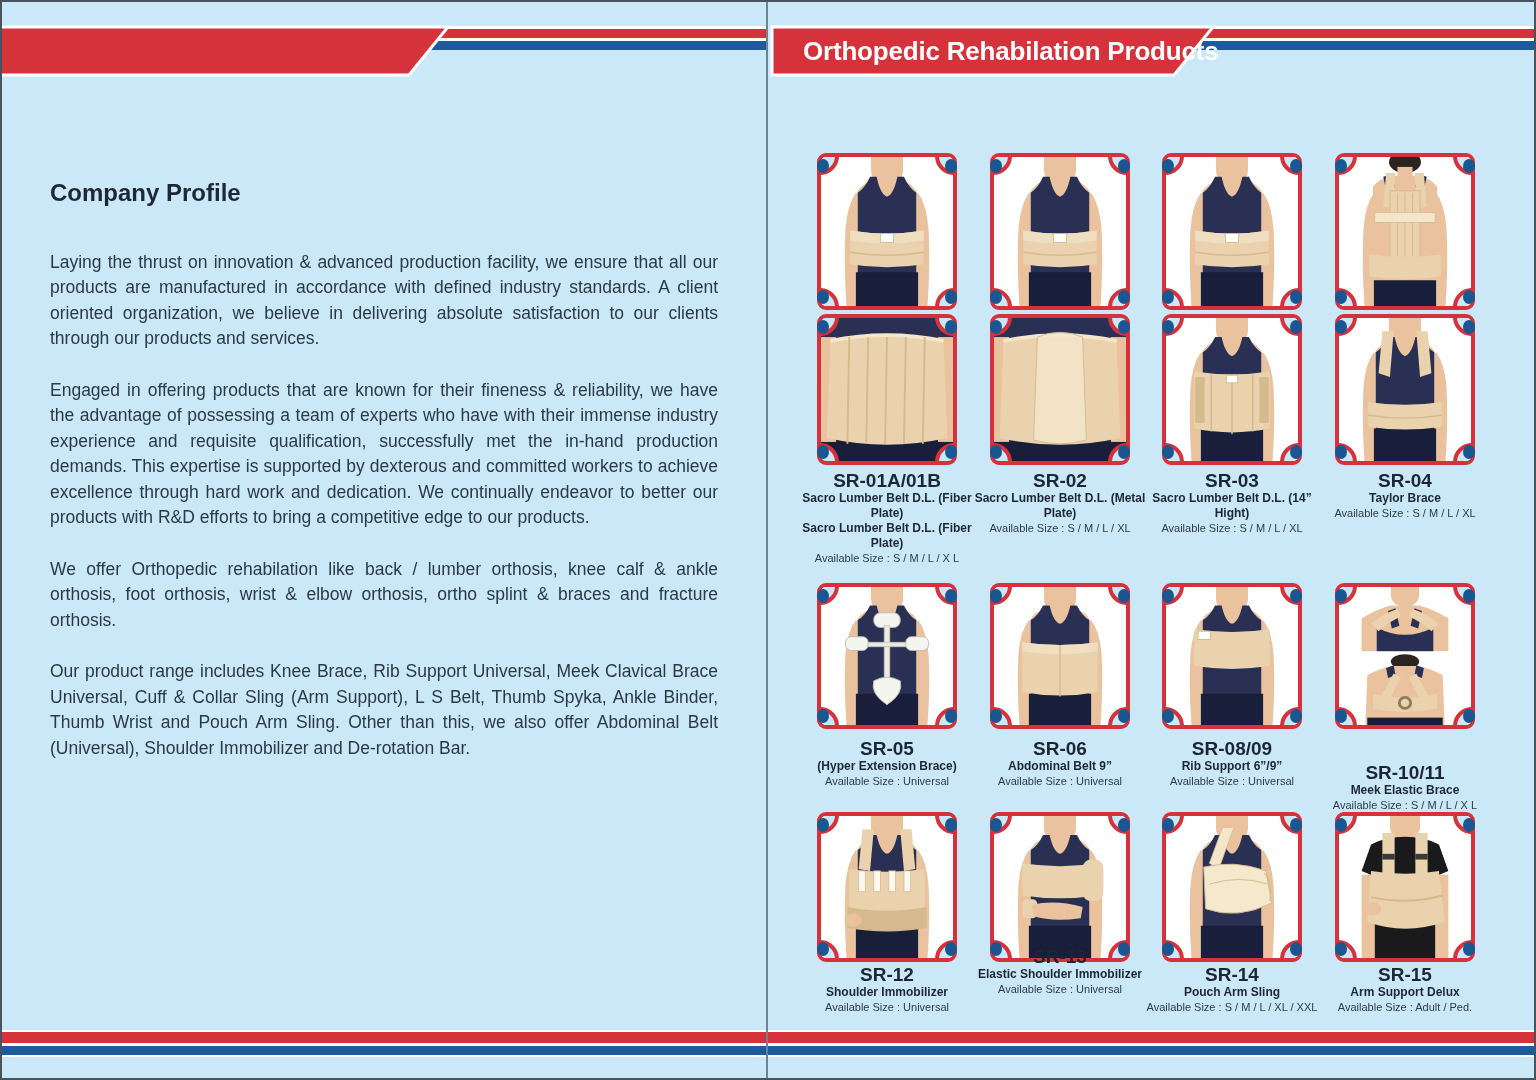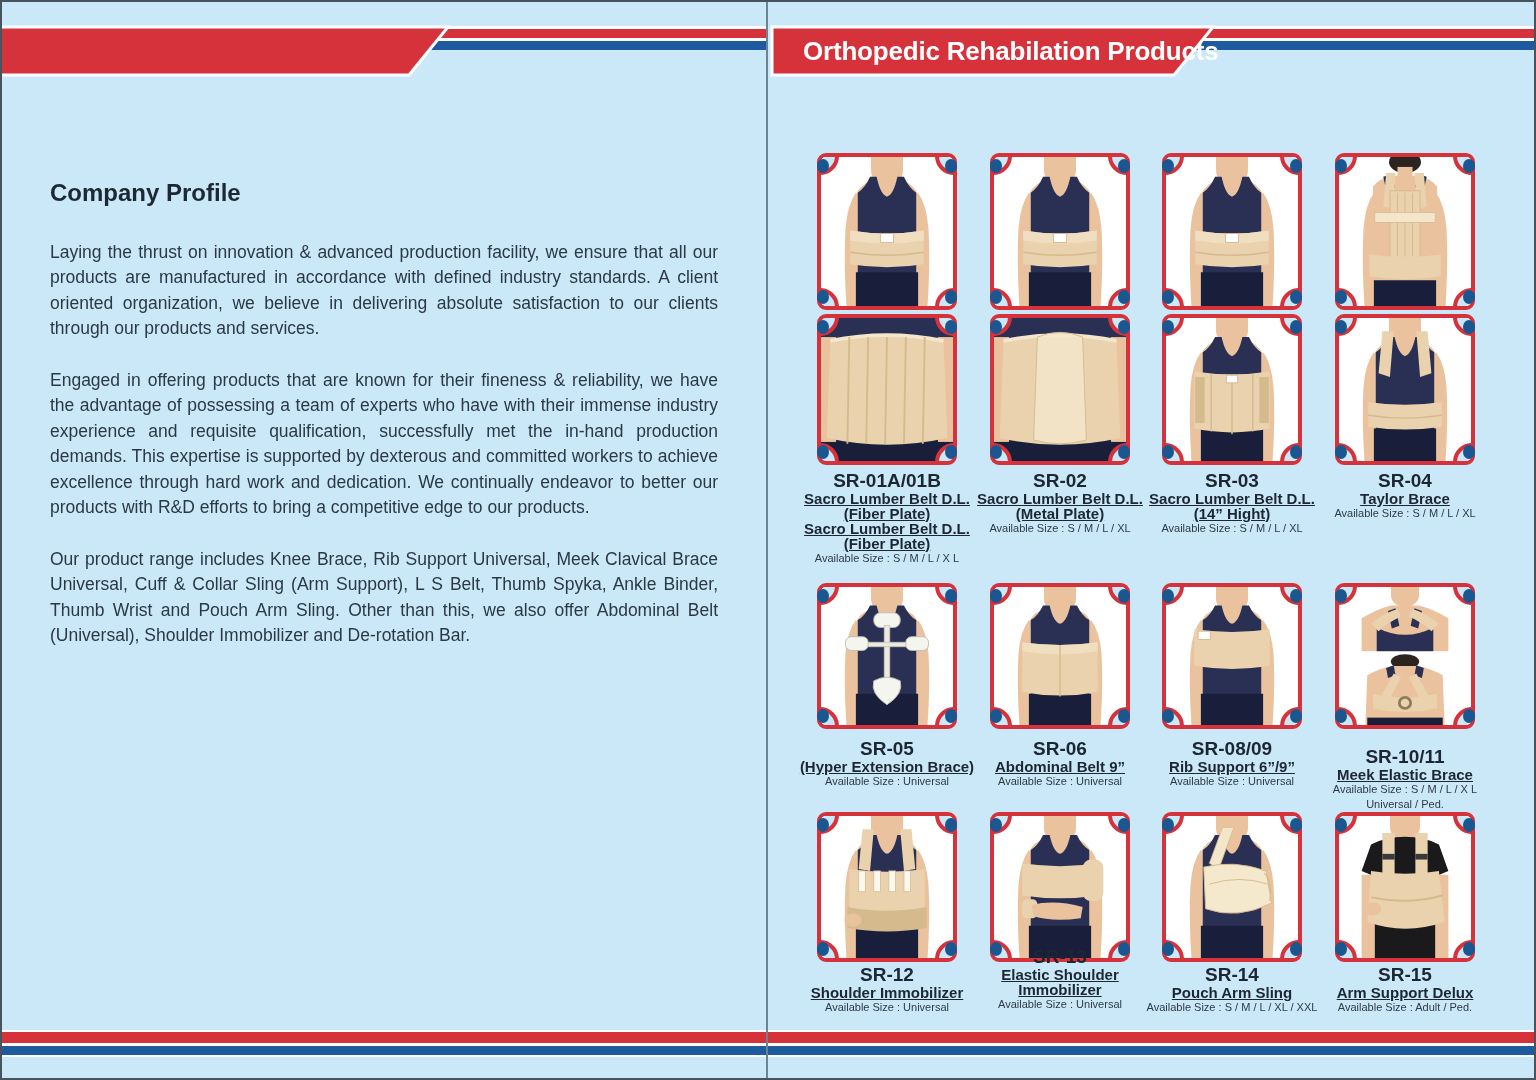--- a/index.html
+++ b/index.html
@@ -18,21 +18,21 @@
   .banner-title{
     position:absolute;z-index:11;color:#ffffff;font-weight:bold;
     font-size:26px;letter-spacing:-0.2px;white-space:nowrap;
   }
 
   
   .company{
     position:absolute;left:50px;top:180px;width:668px;z-index:8;
     color:#2b3945;font-size:17.5px;line-height:25.5px;
   }
-  .company h1{font-size:24px;margin:0 0 34px 0;color:#1d2834;}
+  .company h1{font-size:24px;margin:0 0 44px 0;color:#1d2834;}
   .company p{margin:0 0 26px 0;text-align:justify;}
 
   
   .pframe{position:absolute;z-index:12;}
   .pinner{
     position:absolute;inset:0;border:4px solid #d6323c;border-radius:9px;
     background:#fff;overflow:hidden;
   }
   .pinner svg{display:block;width:100%;height:100%;}
   .notch{
@@ -48,21 +48,21 @@
     background:#1a568f;z-index:3;
   }
   .dot.tl{top:6px;left:0px;}
   .dot.tr{top:6px;right:0px;}
   .dot.bl{bottom:6px;left:0px;}
   .dot.br{bottom:6px;right:0px;}
 
   
   .cap{position:absolute;z-index:12;text-align:center;color:#1c2733;width:190px;}
   .cap .code{font-size:19px;font-weight:bold;line-height:18px;margin-bottom:1px;}
-  .cap .name{font-size:15px;font-weight:bold;line-height:15px;text-decoration:underline;}
+  .cap .name{font-size:12px;font-weight:bold;line-height:15px;}
   .cap .size{font-size:11px;font-weight:normal;line-height:15px;color:#2e3a46;}
 
   
   .bottom-back{position:absolute;left:0;top:1030px;width:1536px;height:27px;background:#fff;z-index:20;}
   .bottom-red{position:absolute;left:0;top:1032px;width:1536px;height:11px;background:#d6323c;z-index:21;}
   .bottom-blue{position:absolute;left:0;top:1046px;width:1536px;height:9px;background:#1e5b9e;z-index:21;}
 </style>
 </head>
 <body>
 
@@ -82,20 +82,21 @@
 </svg>
 <svg class="banner-svg" style="left:768px;top:22px;" width="470" height="62" viewBox="0 0 470 62">
   <polygon points="4,5 445,5 406,53 4,53" fill="#d6323c" stroke="#ffffff" stroke-width="3"></polygon>
 </svg>
 <div class="banner-title" style="left:803px;top:36px;">Orthopedic Rehabilation Products</div>
 
 <div class="company">
   <h1>Company Profile</h1>
   <p>Laying the thrust on innovation &amp; advanced production facility, we ensure that all our products are manufactured in accordance with defined industry standards. A client oriented organization, we believe in delivering absolute satisfaction to our clients through our products and services.</p>
   <p>Engaged in offering products that are known for their fineness &amp; reliability, we have the advantage of possessing a team of experts who have with their immense industry experience and requisite qualification, successfully met the in-hand production demands. This expertise is supported by dexterous and committed workers to achieve excellence through hard work and dedication. We continually endeavor to better our products with R&amp;D efforts to bring a competitive edge to our products.</p>
+  <p>We offer Orthopedic rehabilation like back / lumber orthosis, knee calf &amp; ankle orthosis, foot orthosis, wrist &amp; elbow orthosis, ortho splint &amp; braces and fracture orthosis.</p>
   <p>Our product range includes Knee Brace, Rib Support Universal, Meek Clavical Brace Universal, Cuff &amp; Collar Sling (Arm Support), L S Belt, Thumb Spyka, Ankle Binder, Thumb Wrist and Pouch Arm Sling. Other than this, we also offer Abdominal Belt (Universal), Shoulder Immobilizer and De-rotation Bar.</p>
 </div>
 
 <div id="grid">
     <div class="pframe" style="left: 817px; top: 153px; width: 140px; height: 157px;">
     <div class="pinner">
         <svg viewBox="0 0 140 150" preserveAspectRatio="none">
           <rect width="140" height="150" fill="#fff"></rect>
           <path d="M37 38 Q42 27 55 23 L85 23 Q98 27 103 38 L103 150 L37 150 Z" fill="#eac29d"></path>
           <path d="M37 36 Q28 48 26 72 Q24 105 27 150 L45 150 Q43 90 46 60 Z" fill="#eac29d"></path>
@@ -432,21 +433,21 @@
       <span class="notch tl"></span>
       <span class="notch tr"></span>
       <span class="notch bl"></span>
       <span class="notch br"></span>
     </div>
     <span class="dot tl"></span>
     <span class="dot tr"></span>
     <span class="dot bl"></span>
     <span class="dot br"></span>
   </div>
-    <div class="cap" style="left: 1310px; top: 748px;">
+    <div class="cap" style="left: 1310px; top: 764px;">
     <div class="code">SR-10/11</div>
   <div class="name">Meek Elastic Brace</div>
       <div class="size">Available Size : S / M / L / X L</div>
       <div class="size">Universal / Ped.</div>
     </div>
     <div class="pframe" style="left: 817px; top: 812px; width: 140px; height: 150px;">
     <div class="pinner">
         <svg viewBox="0 0 140 150" preserveAspectRatio="none">
           <rect width="140" height="150" fill="#fff"></rect>
           <path d="M37 38 Q42 27 55 23 L85 23 Q98 27 103 38 L103 150 L37 150 Z" fill="#eac29d"></path>

